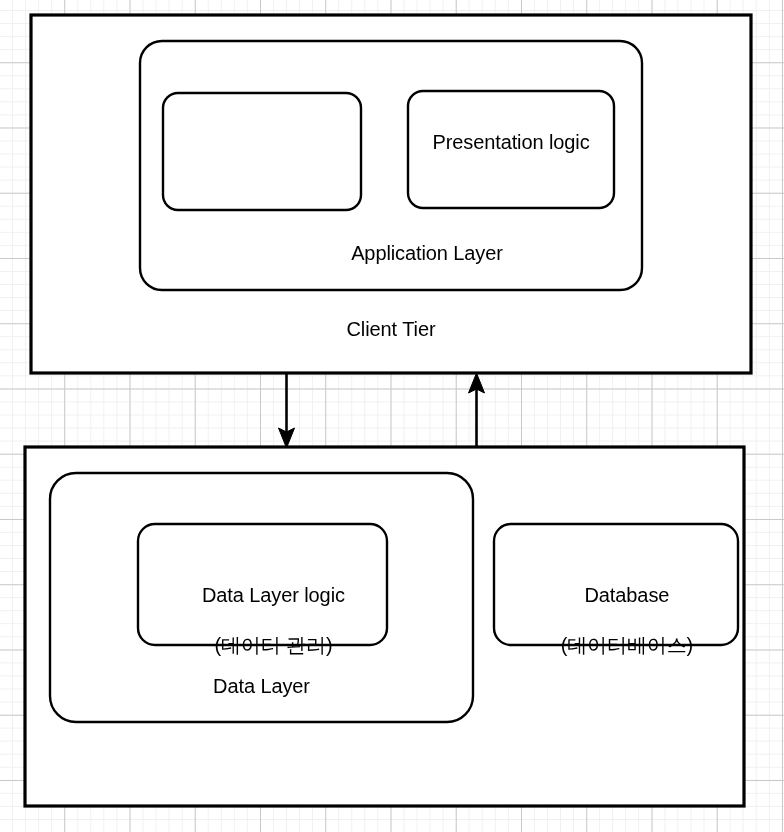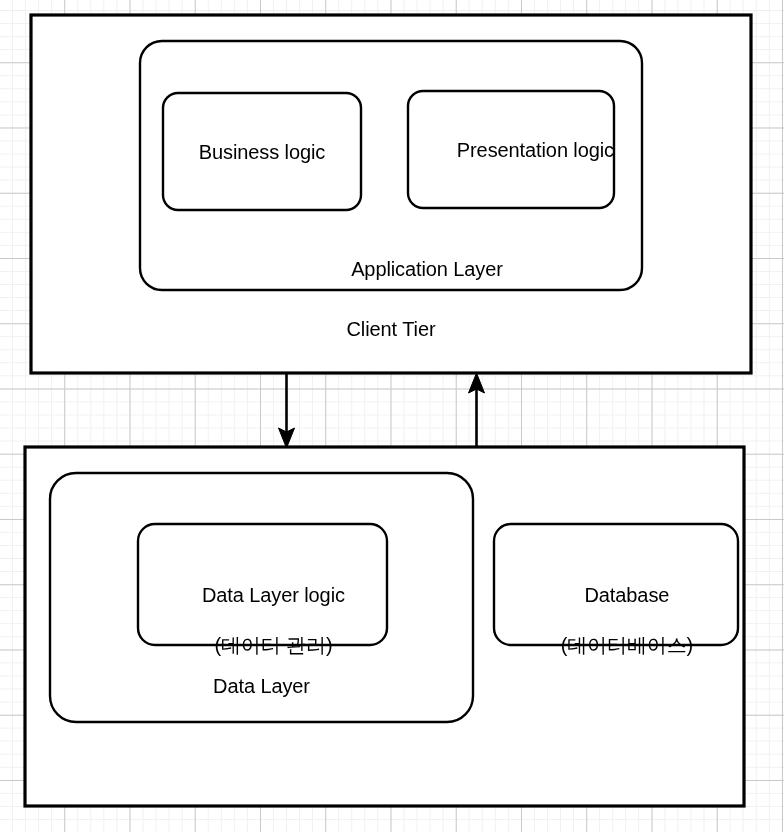--- a/index.html
+++ b/index.html
@@ -101,25 +101,24 @@
 
     <rect class="tier-shape" x="25" y="447" width="719" height="359"></rect>
 
     <rect class="node-shape" x="50" y="473" width="423" height="249" rx="26" ry="26"></rect>
 
     <rect class="node-shape" x="138" y="524" width="249" height="121" rx="17" ry="17"></rect>
 
     <rect class="node-shape" x="494" y="524" width="244" height="121" rx="17" ry="17"></rect>
   </svg>
 
-  <div class="label" style="left:163px; top:140px; width:198px;">Business logic</div>
 
-  <div class="label" style="left:408px; top:138px; width:206px;text-align:right;">Presentation logic</div>
+  <div class="label" style="left:408px; top:130px; width:206px;">Presentation logic</div>
 
-  <div class="label" style="left:140px; top:241px; width:574px;margin-top:16px;">Application Layer</div>
+  <div class="label" style="left:140px; top:241px; width:574px;">Application Layer</div>
 
   <div class="label" style="left:31px; top:317px; width:720px;">Client Tier</div>
 
   <div class="label two-line" style="left:138px; top:558px; width:249px;">
     <span>Data Layer logic</span><br>
     <span>(데이터 관리)</span>
   </div>
 
   <div class="label" style="left:50px; top:674px; width:423px;">Data Layer</div>
 

